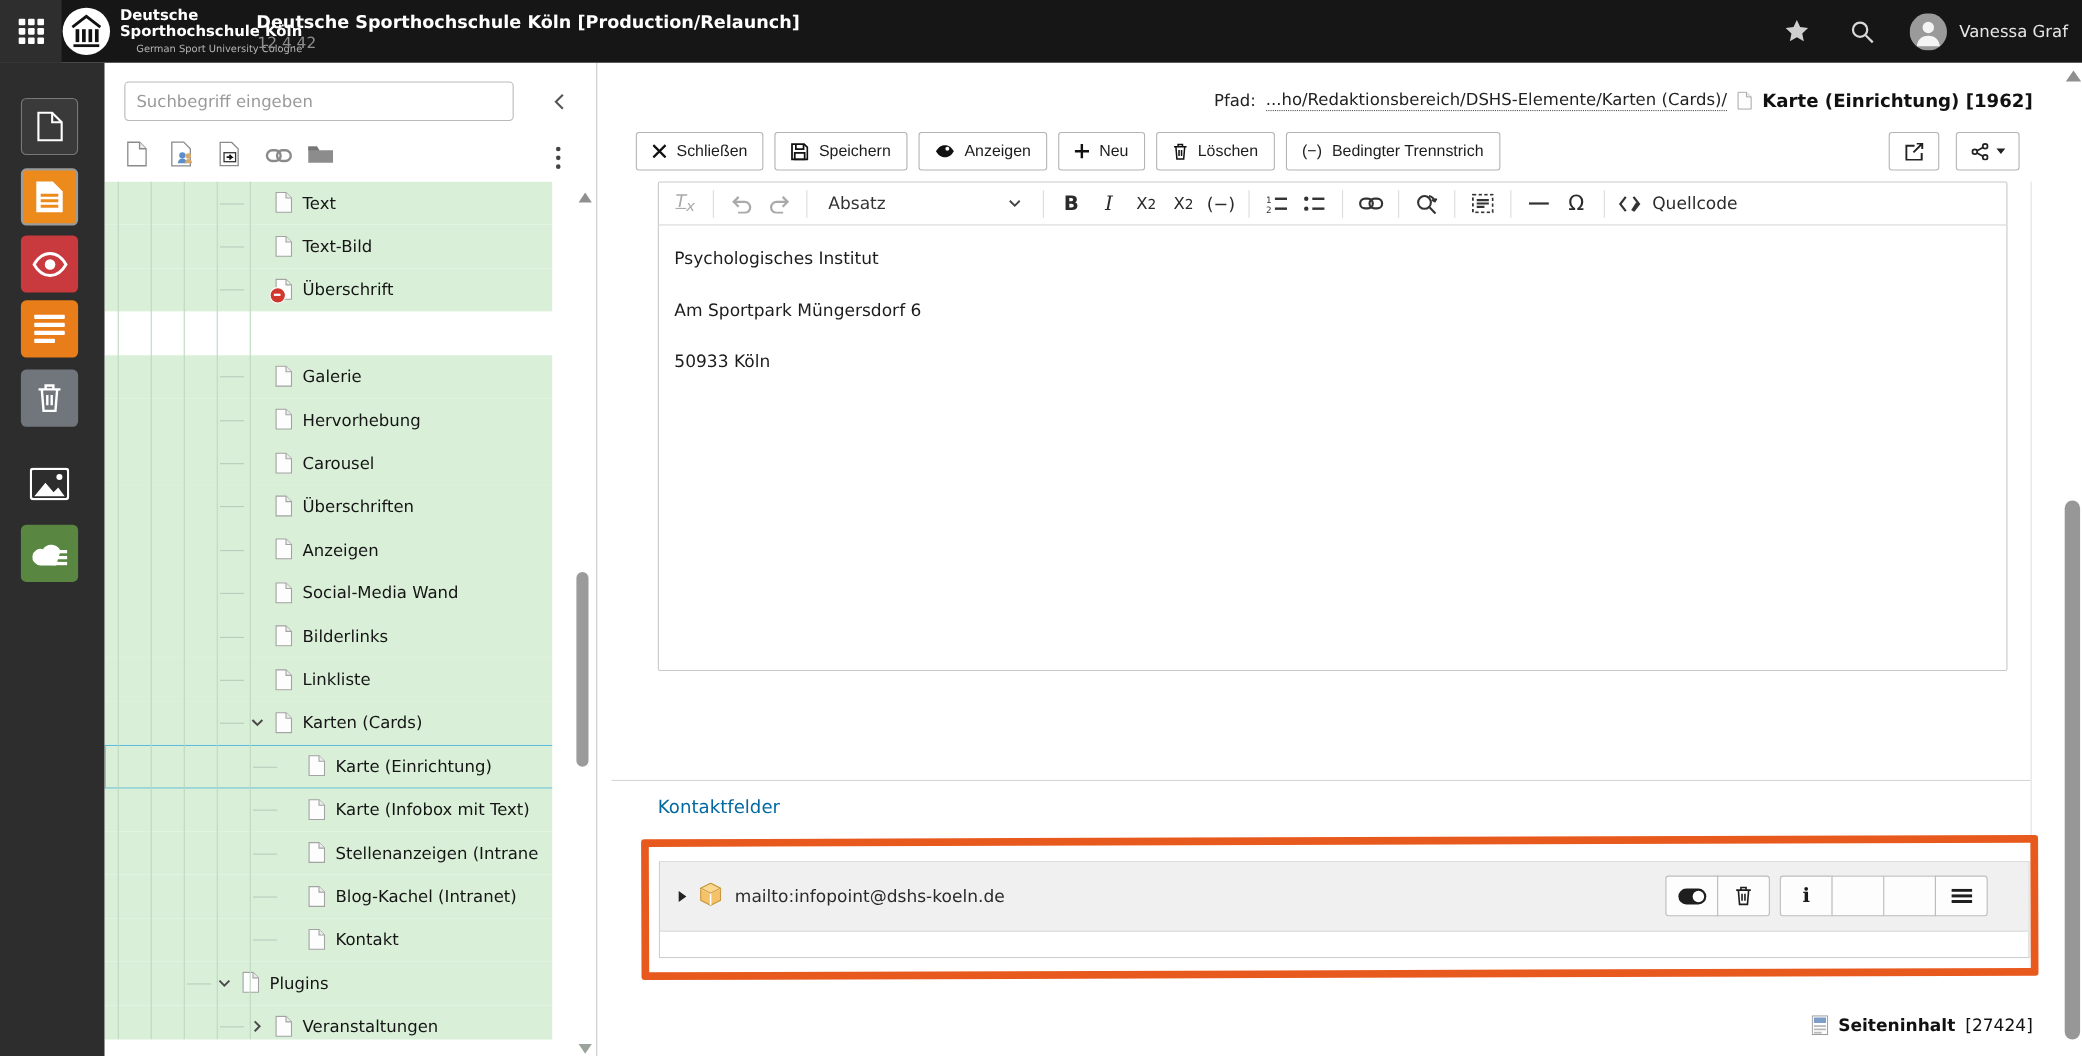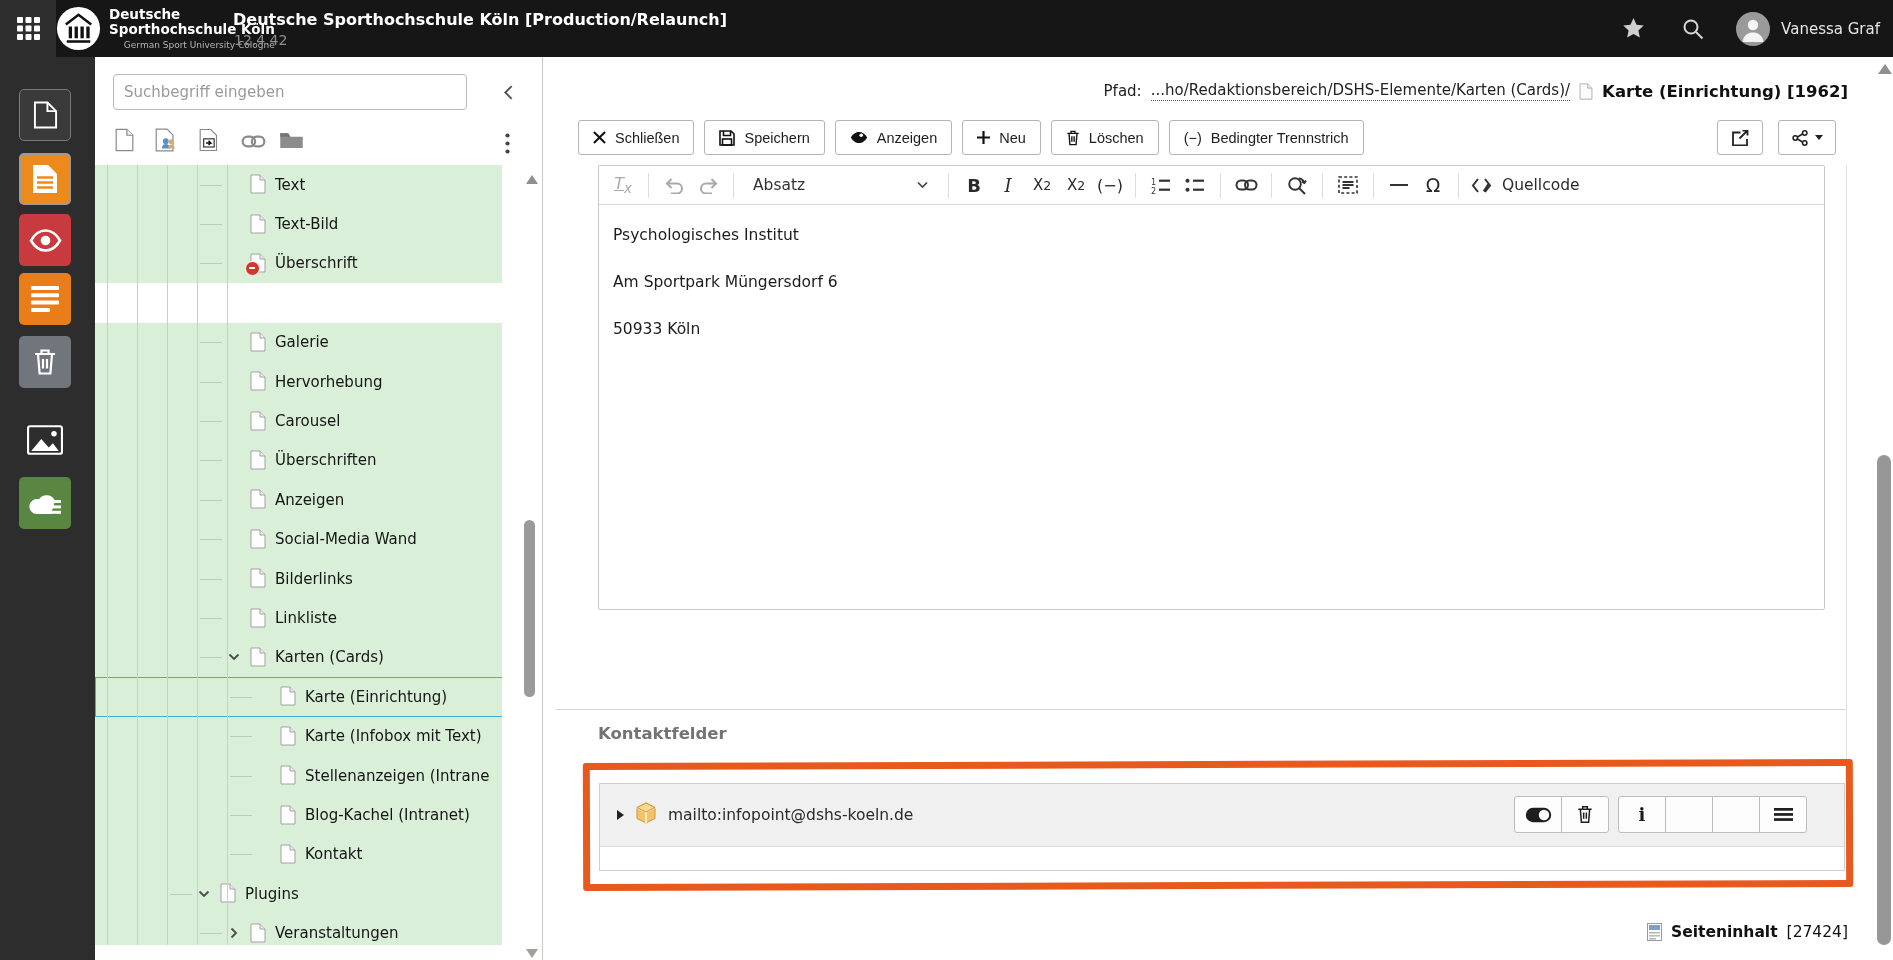--- a/index.html
+++ b/index.html
@@ -78,21 +78,21 @@
   .rte-i{font-style:italic;font-family:"DejaVu Serif","Liberation Serif",serif;font-size:18px;}
   .subsup{font-size:15px;}
   .rte-hr{width:18px;height:2.5px;background:#333;}
   .rte-omega{font-size:19px;}
   .rte-src{display:flex;align-items:center;gap:8px;font-size:15.5px;color:#2b2b2b;text-align:center;}
   .rte-content{padding:21px 14px;}
   .rte-content p{margin:0 0 29px 0;font-size:15.5px;color:#1c1c1c;}
   
   .divider{position:absolute;left:13px;top:652px;width:1290px;height:1px;background:#d6d6d6;}
   .vline-right{position:absolute;left:1303px;top:108px;width:1px;height:706px;background:#e2e2e2;}
-  .contact-heading{position:absolute;left:55px;top:667px;font-size:16.5px;font-weight:bold;color:#737373;}
+  .contact-heading{position:absolute;left:55px;top:667px;font-size:16.5px;font-weight:normal;color:#0369a1;}
   .annotation{position:absolute;left:40px;top:704px;width:1270px;height:128px;border:7px solid #e8591d;border-radius:3px;box-sizing:border-box;transform:rotate(-0.18deg);pointer-events:none;z-index:10;}
   .irre-panel{position:absolute;left:56px;top:726px;width:1246px;height:88px;border:1px solid #cfcfcf;box-sizing:border-box;background:#fff;}
   .irre-header{position:absolute;left:0;top:0;right:0;height:62px;background:#f0f0f0;border-bottom:1px solid #dadada;display:flex;align-items:center;}
   .irre-caret{width:0;height:0;border-top:5px solid transparent;border-bottom:5px solid transparent;border-left:7px solid #222;margin-left:17px;}
   .irre-cube{margin-left:11px;}
   .irre-title{margin-left:11px;font-size:15.5px;color:#2a2a2a;}
   .bgroup{position:absolute;top:12px;display:flex;}
   .bgroup .ib{width:48px;height:37px;background:#fdfdfd;border:1px solid #bdbdbd;box-sizing:border-box;display:flex;align-items:center;justify-content:center;margin-left:-1px;}
   .bgroup .ib:first-child{margin-left:0;border-radius:3px 0 0 3px;}
   .bgroup .ib:last-child{border-radius:0 3px 3px 0;}

